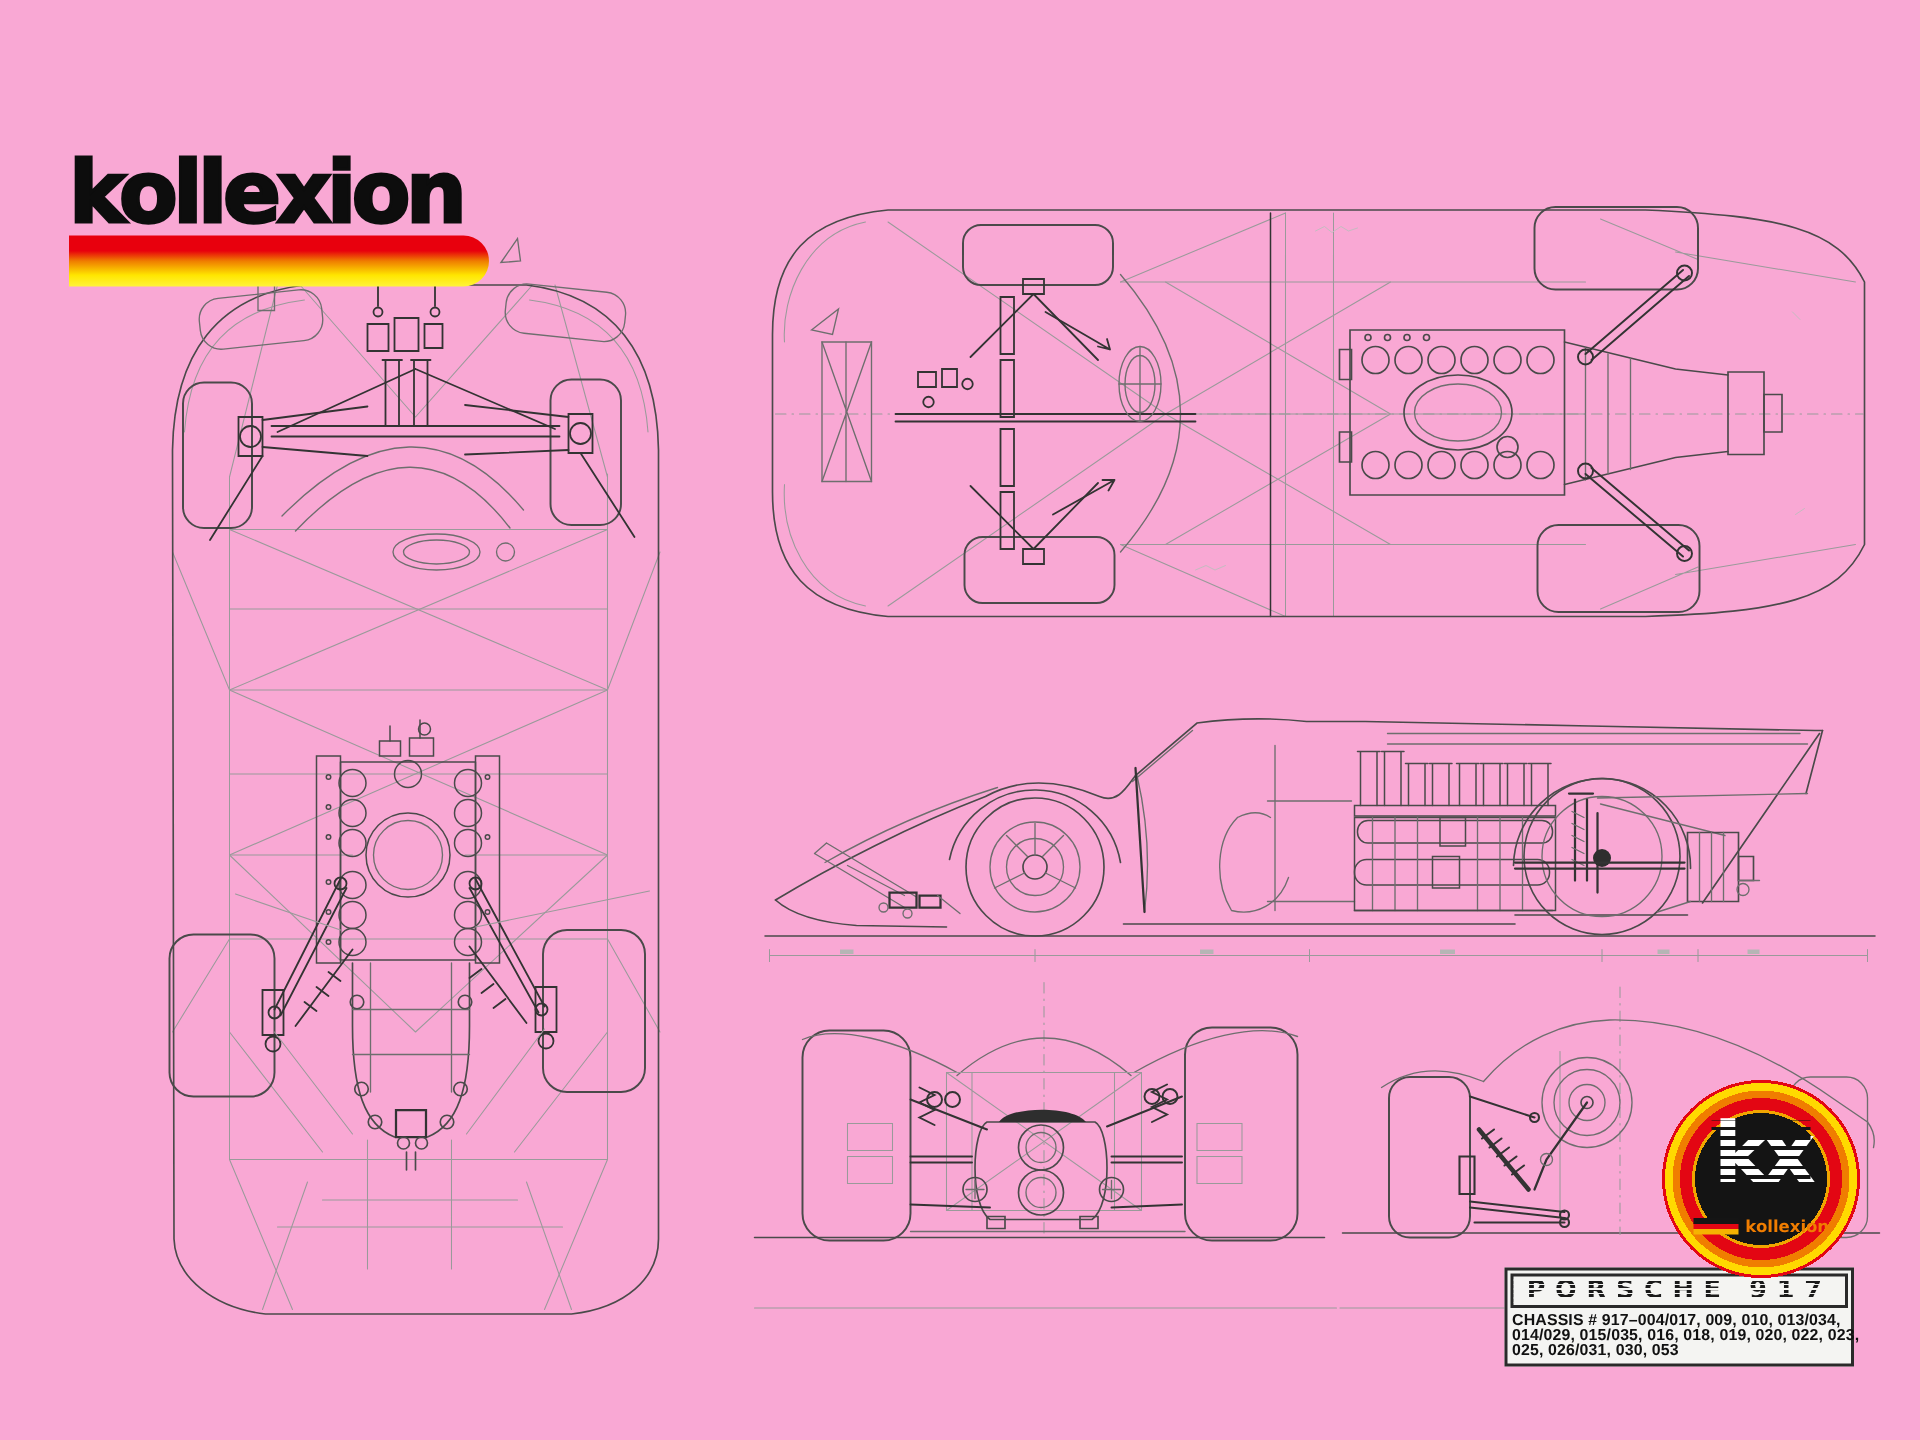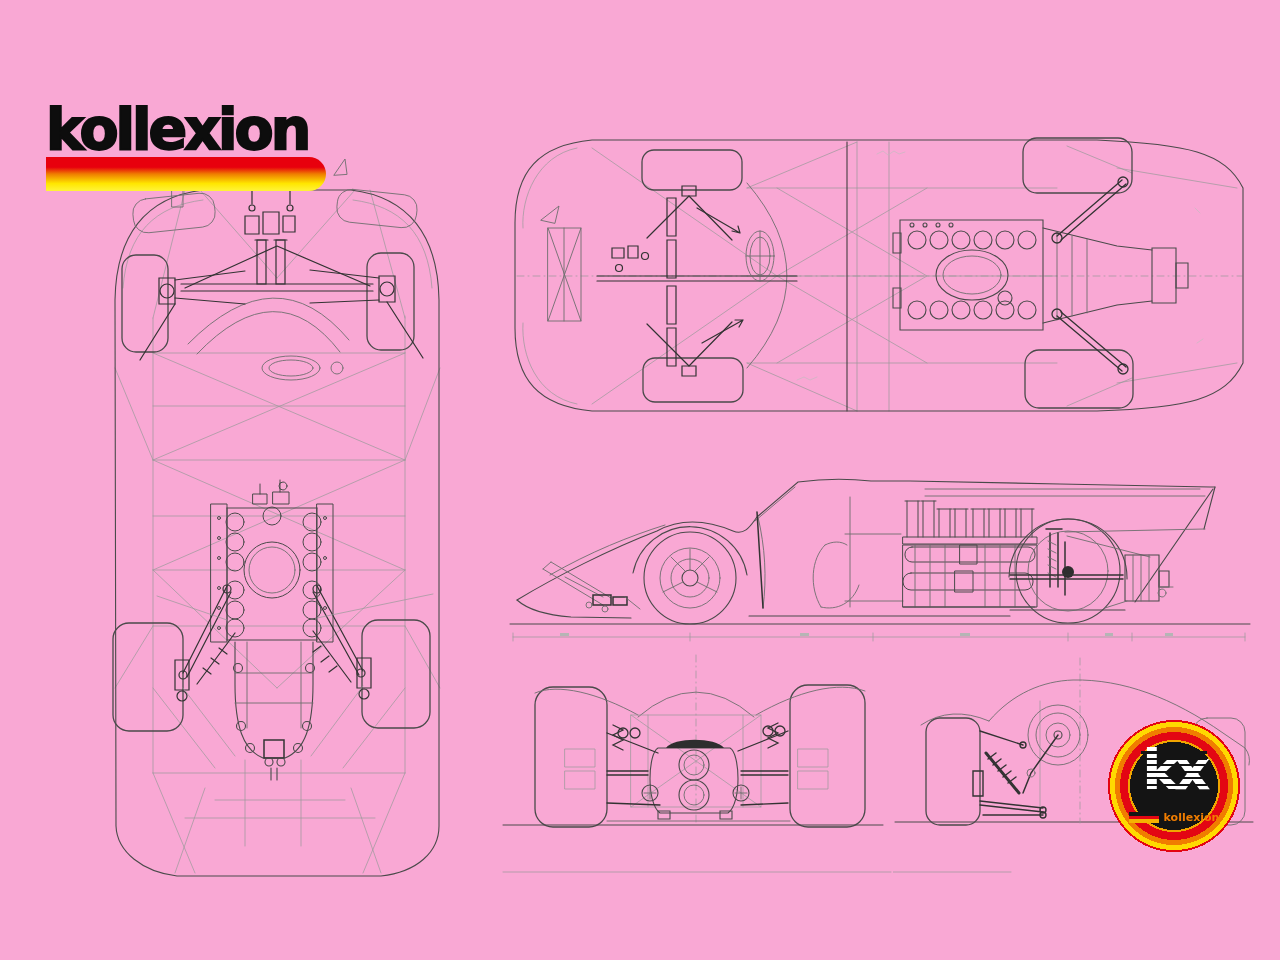--- a/index.html
+++ b/index.html
@@ -458,14 +458,25 @@
 
   <div class="badge">
     <div class="badge-kx">kx</div>
     <div class="badge-stripes"></div>
     <div class="badge-row">
       <span class="badge-flag"></span>
       <span class="badge-label">kollexion</span>
     </div>
   </div>
 
+  <div class="tblock">
+    <div class="tb-titlebox">
+      <div class="tb-title">PORSCHE 917</div>
+      <div class="tb-title-stripes"></div>
+    </div>
+    <div class="tb-chassis">
+      <span>CHASSIS # 917–004/017, 009, 010, 013/034,</span>
+      <span>014/029, 015/035, 016, 018, 019, 020, 022, 023,</span>
+      <span>025, 026/031, 030, 053</span>
+    </div>
+  </div>
 
 </div>
 
 </body></html>

